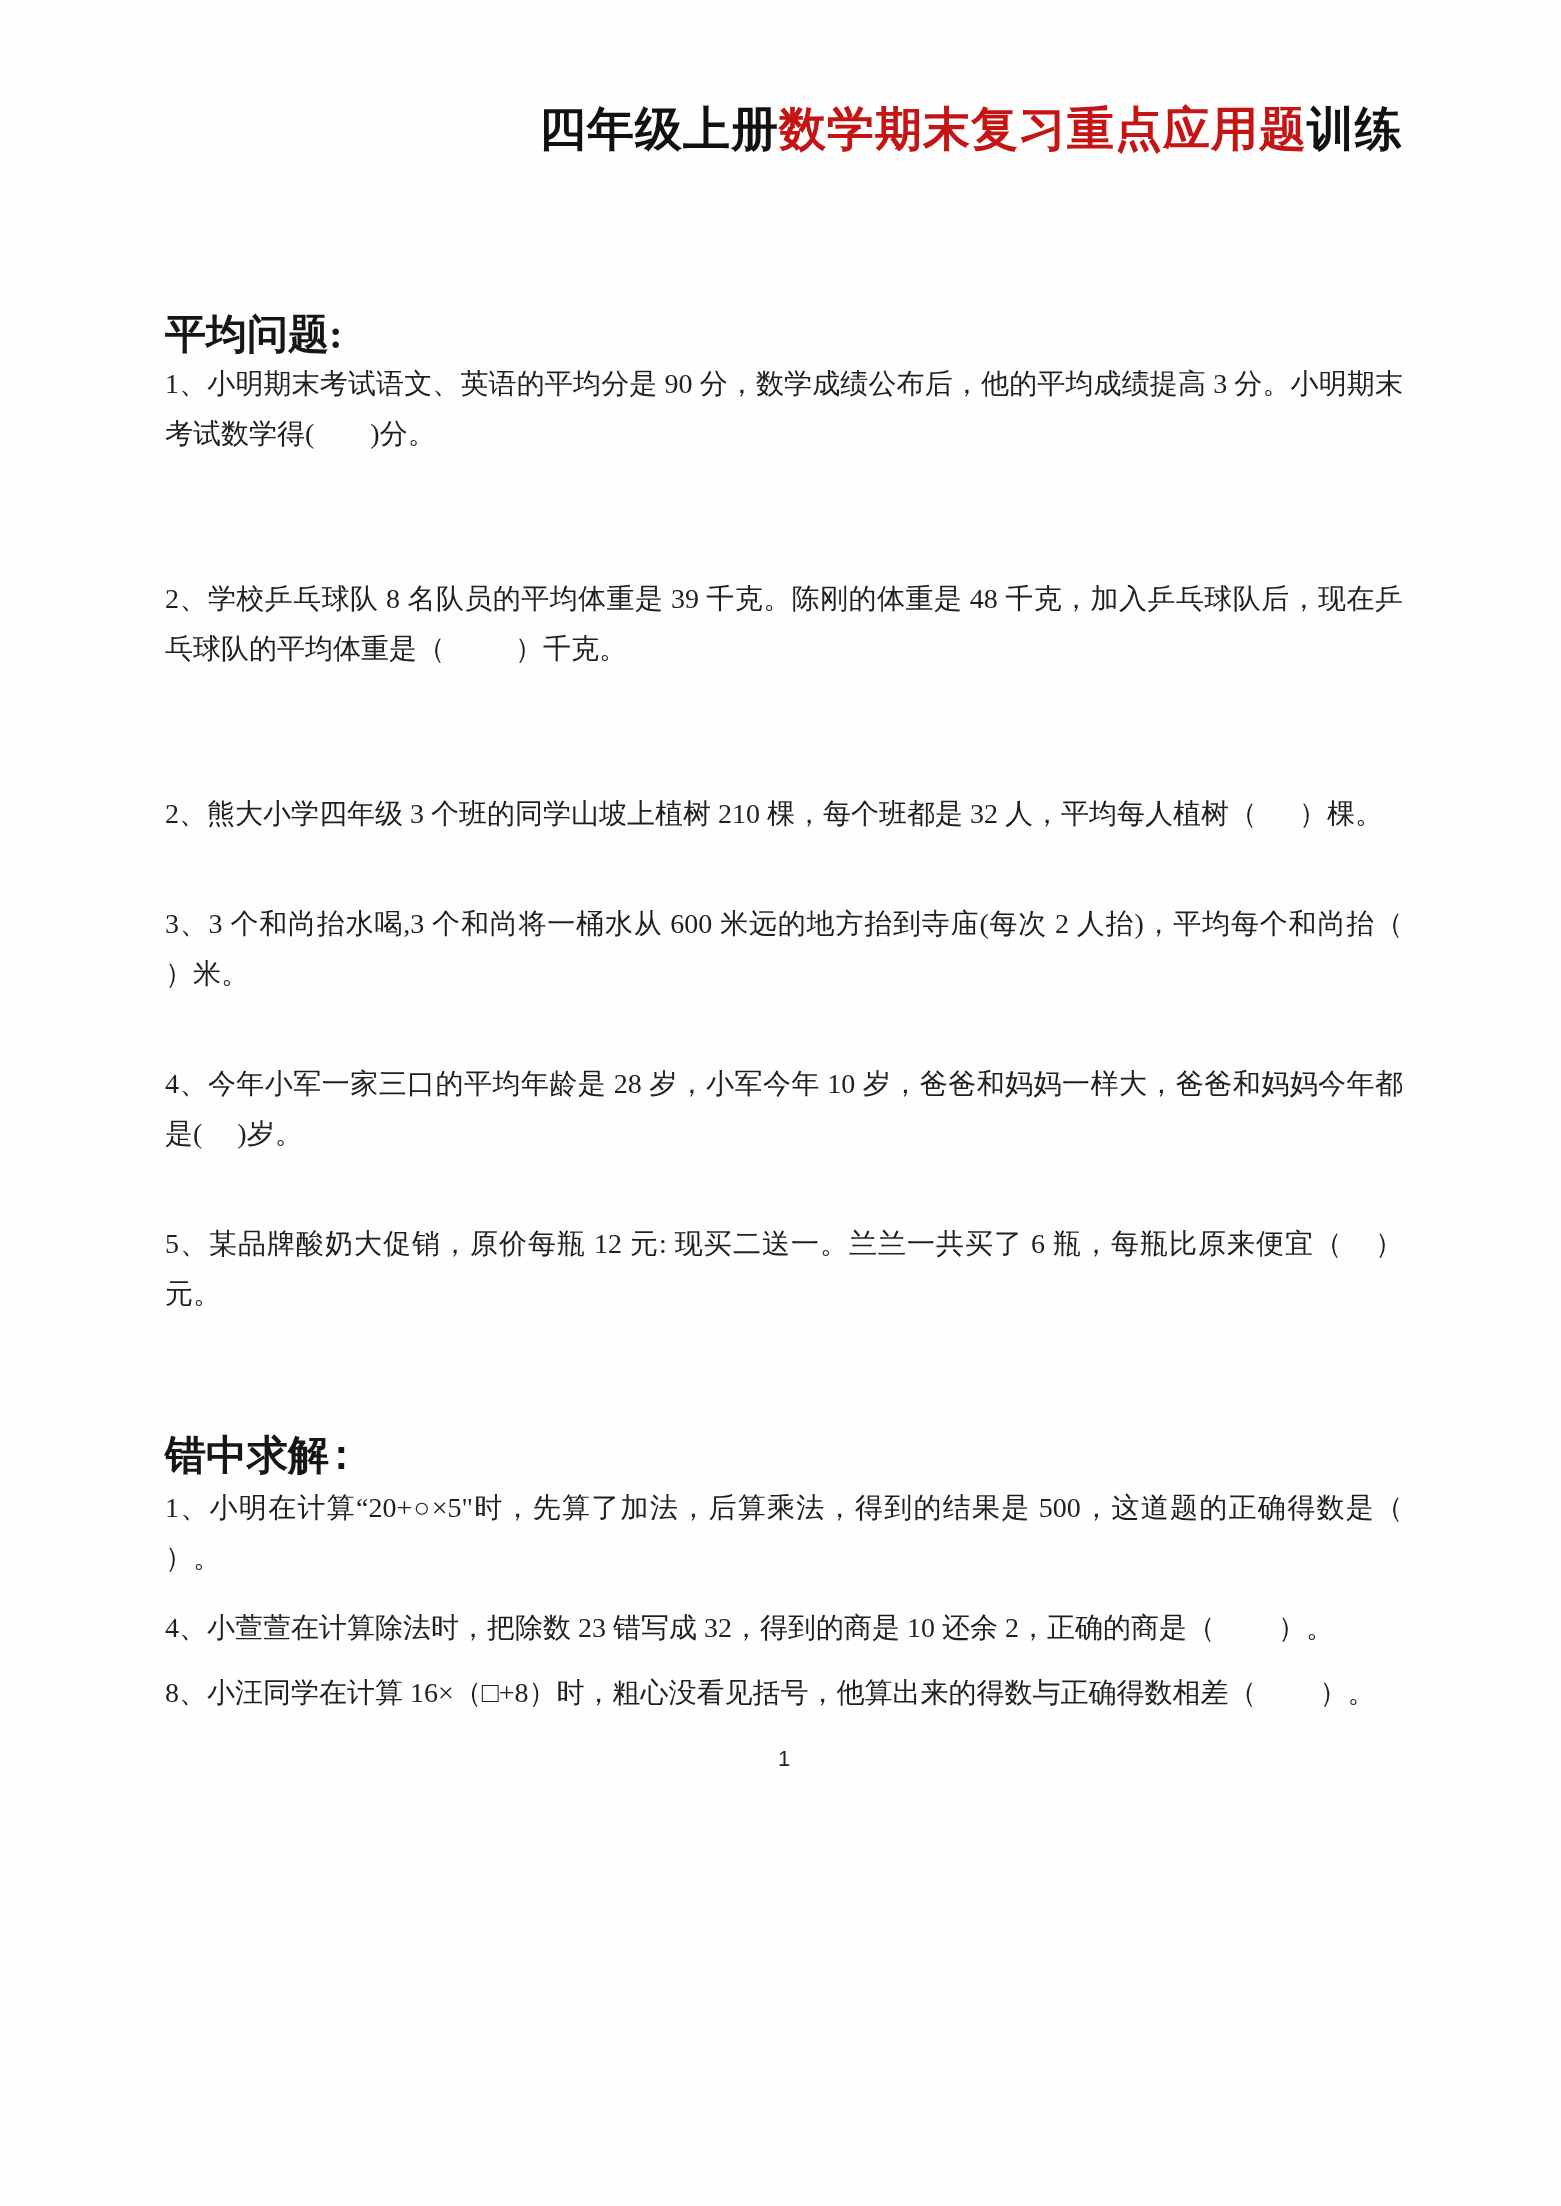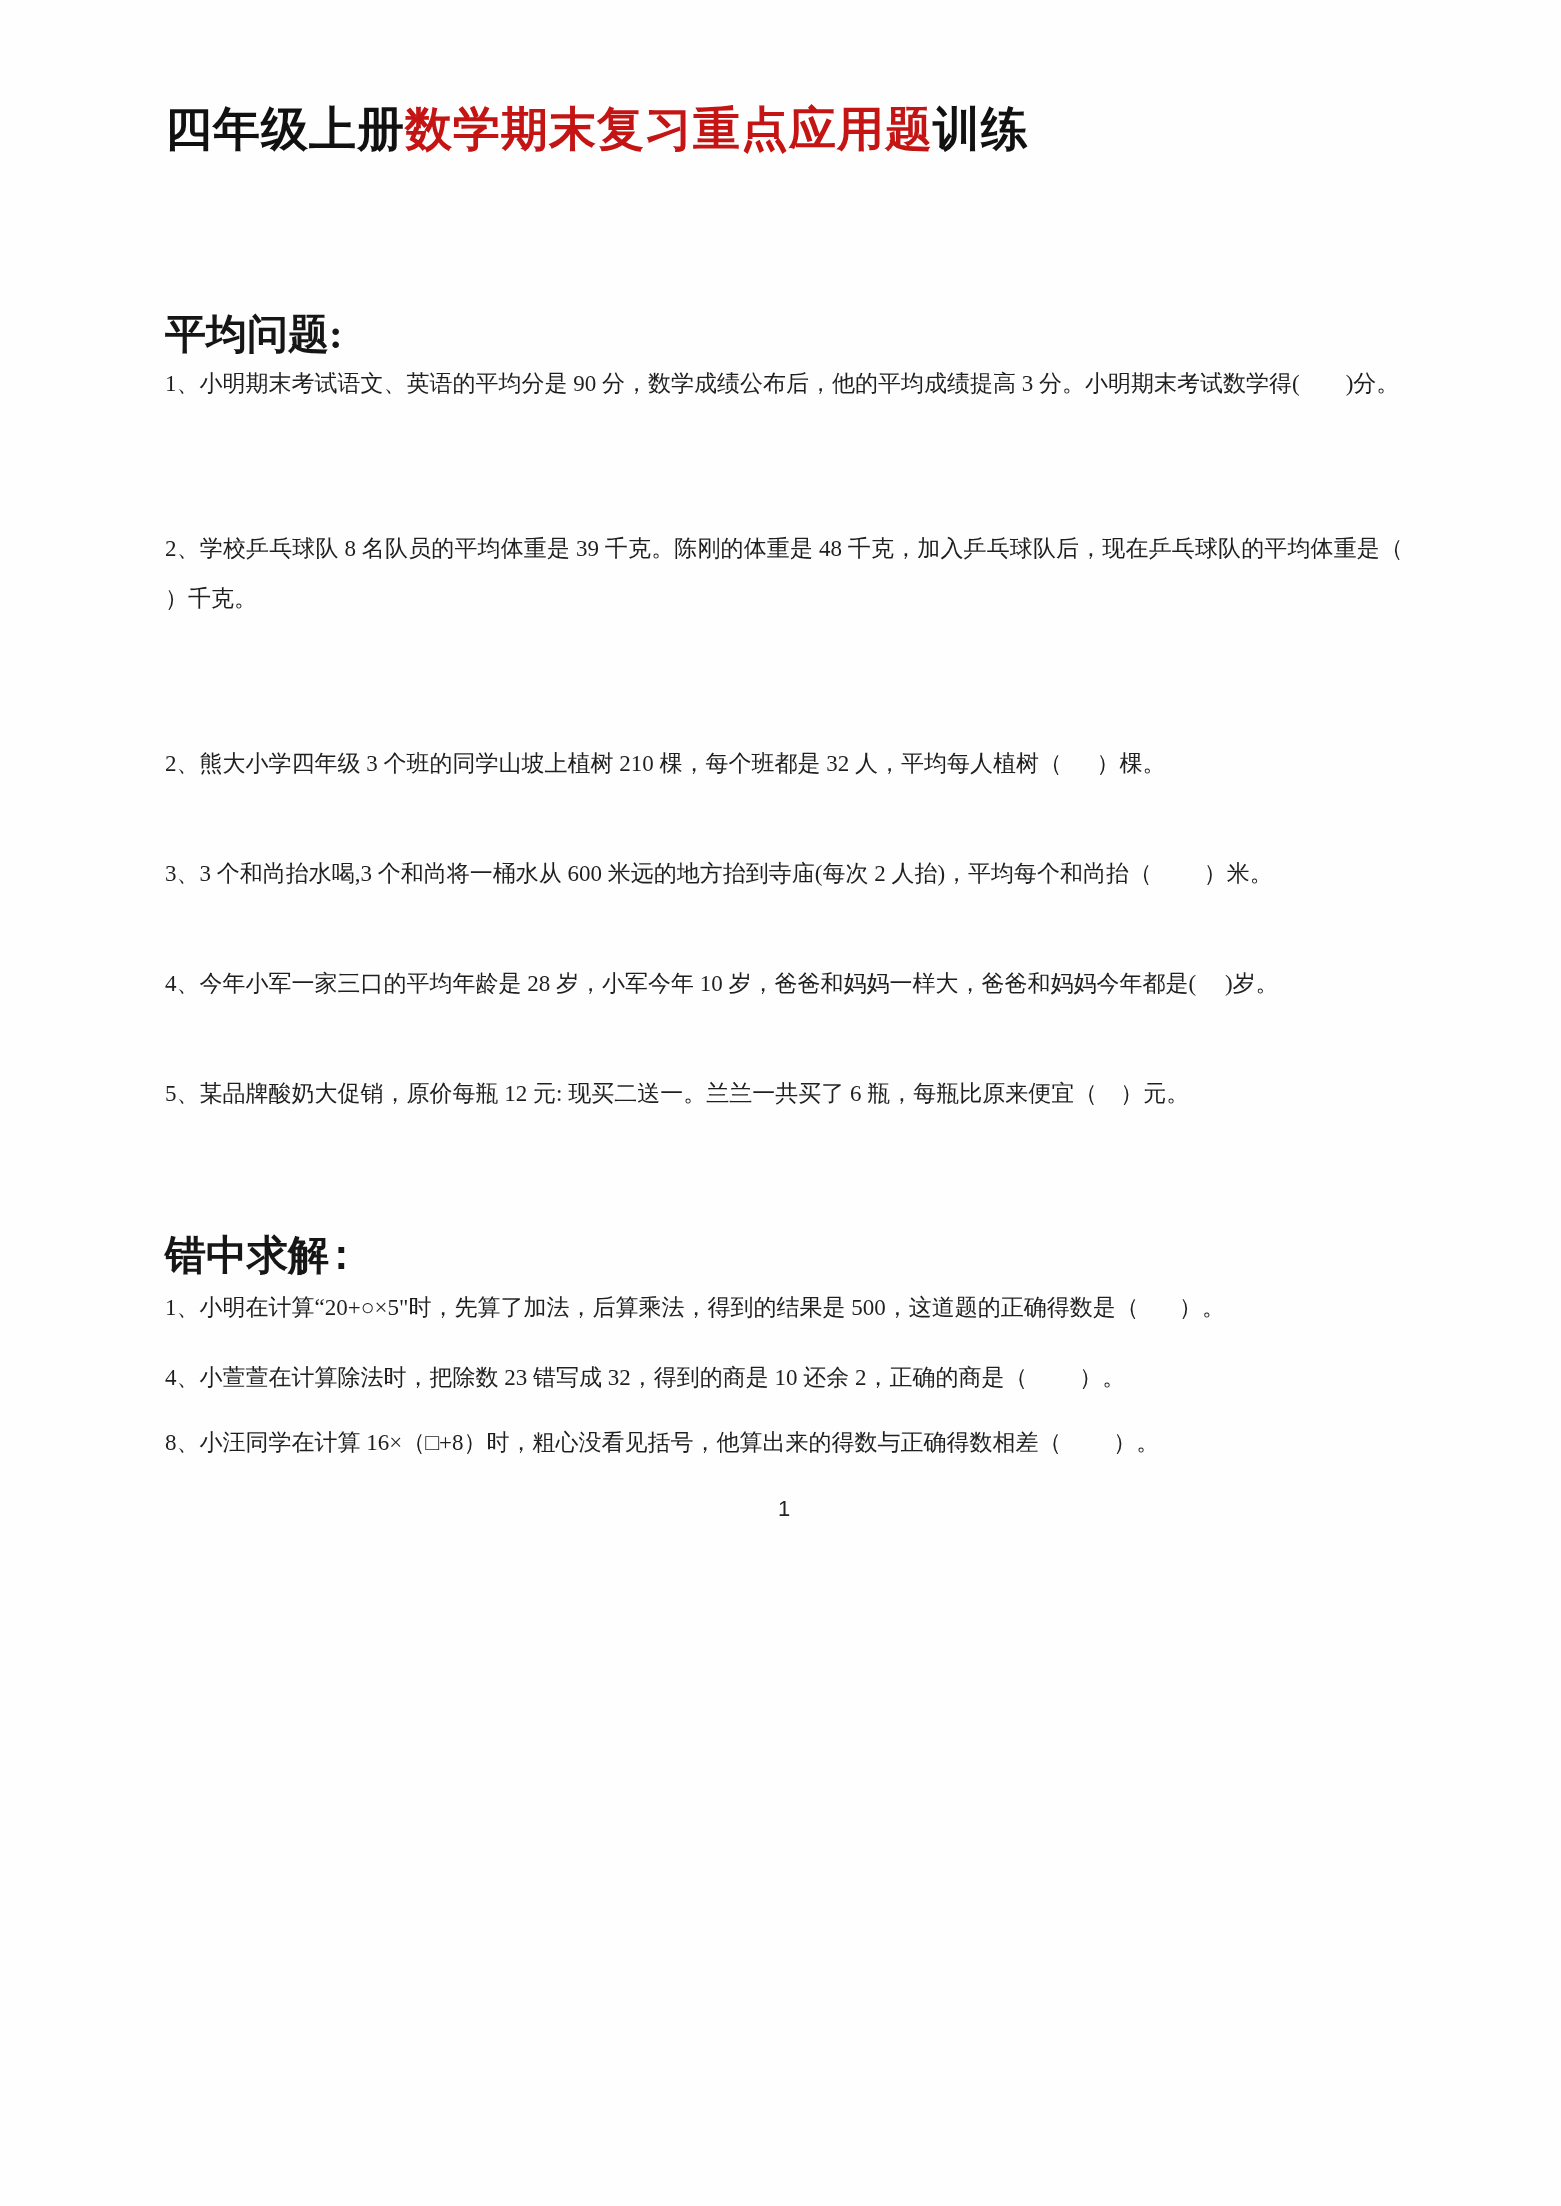--- a/index.html
+++ b/index.html
@@ -15,41 +15,41 @@
     background: #fefefe;
     box-sizing: border-box;
     padding: 0 158px 0 165px;
     overflow: hidden;
     font-family: "Liberation Serif", "DejaVu Serif", serif;
     color: #1f1f1f;
   }
   .title {
     margin: 0;
     padding-top: 100px;
-    text-align: left;
+    text-align: right;
     font-family: "Liberation Sans", "DejaVu Sans", sans-serif;
     font-weight: 800;
     font-size: 47px;
     letter-spacing: 1px;
     line-height: 1.25;
     color: #111111;
   }
   .title .red { color: #c41414; }
   .section-heading {
     font-size: 41px;
     font-weight: 700;
     margin: 0;
     line-height: 50px;
     color: #161616;
   }
   .heading-s1 { margin-top: 150px; }
   .heading-s2 { margin-top: 114px; font-family: Liberation Mono, monospace; }
   .problem {
     margin: 0;
-    font-size: 23px;
+    font-size: 28px;
     line-height: 50px;
     white-space: pre-wrap;
     color: #1f1f1f;
     text-align: justify;
   }
   .gap-xl { margin-bottom: 115px; }
   .gap-lg { margin-bottom: 60px; }
   .gap-sm { margin-bottom: 20px; }
   .gap-xs { margin-bottom: 15px; }
   .page-footer {

